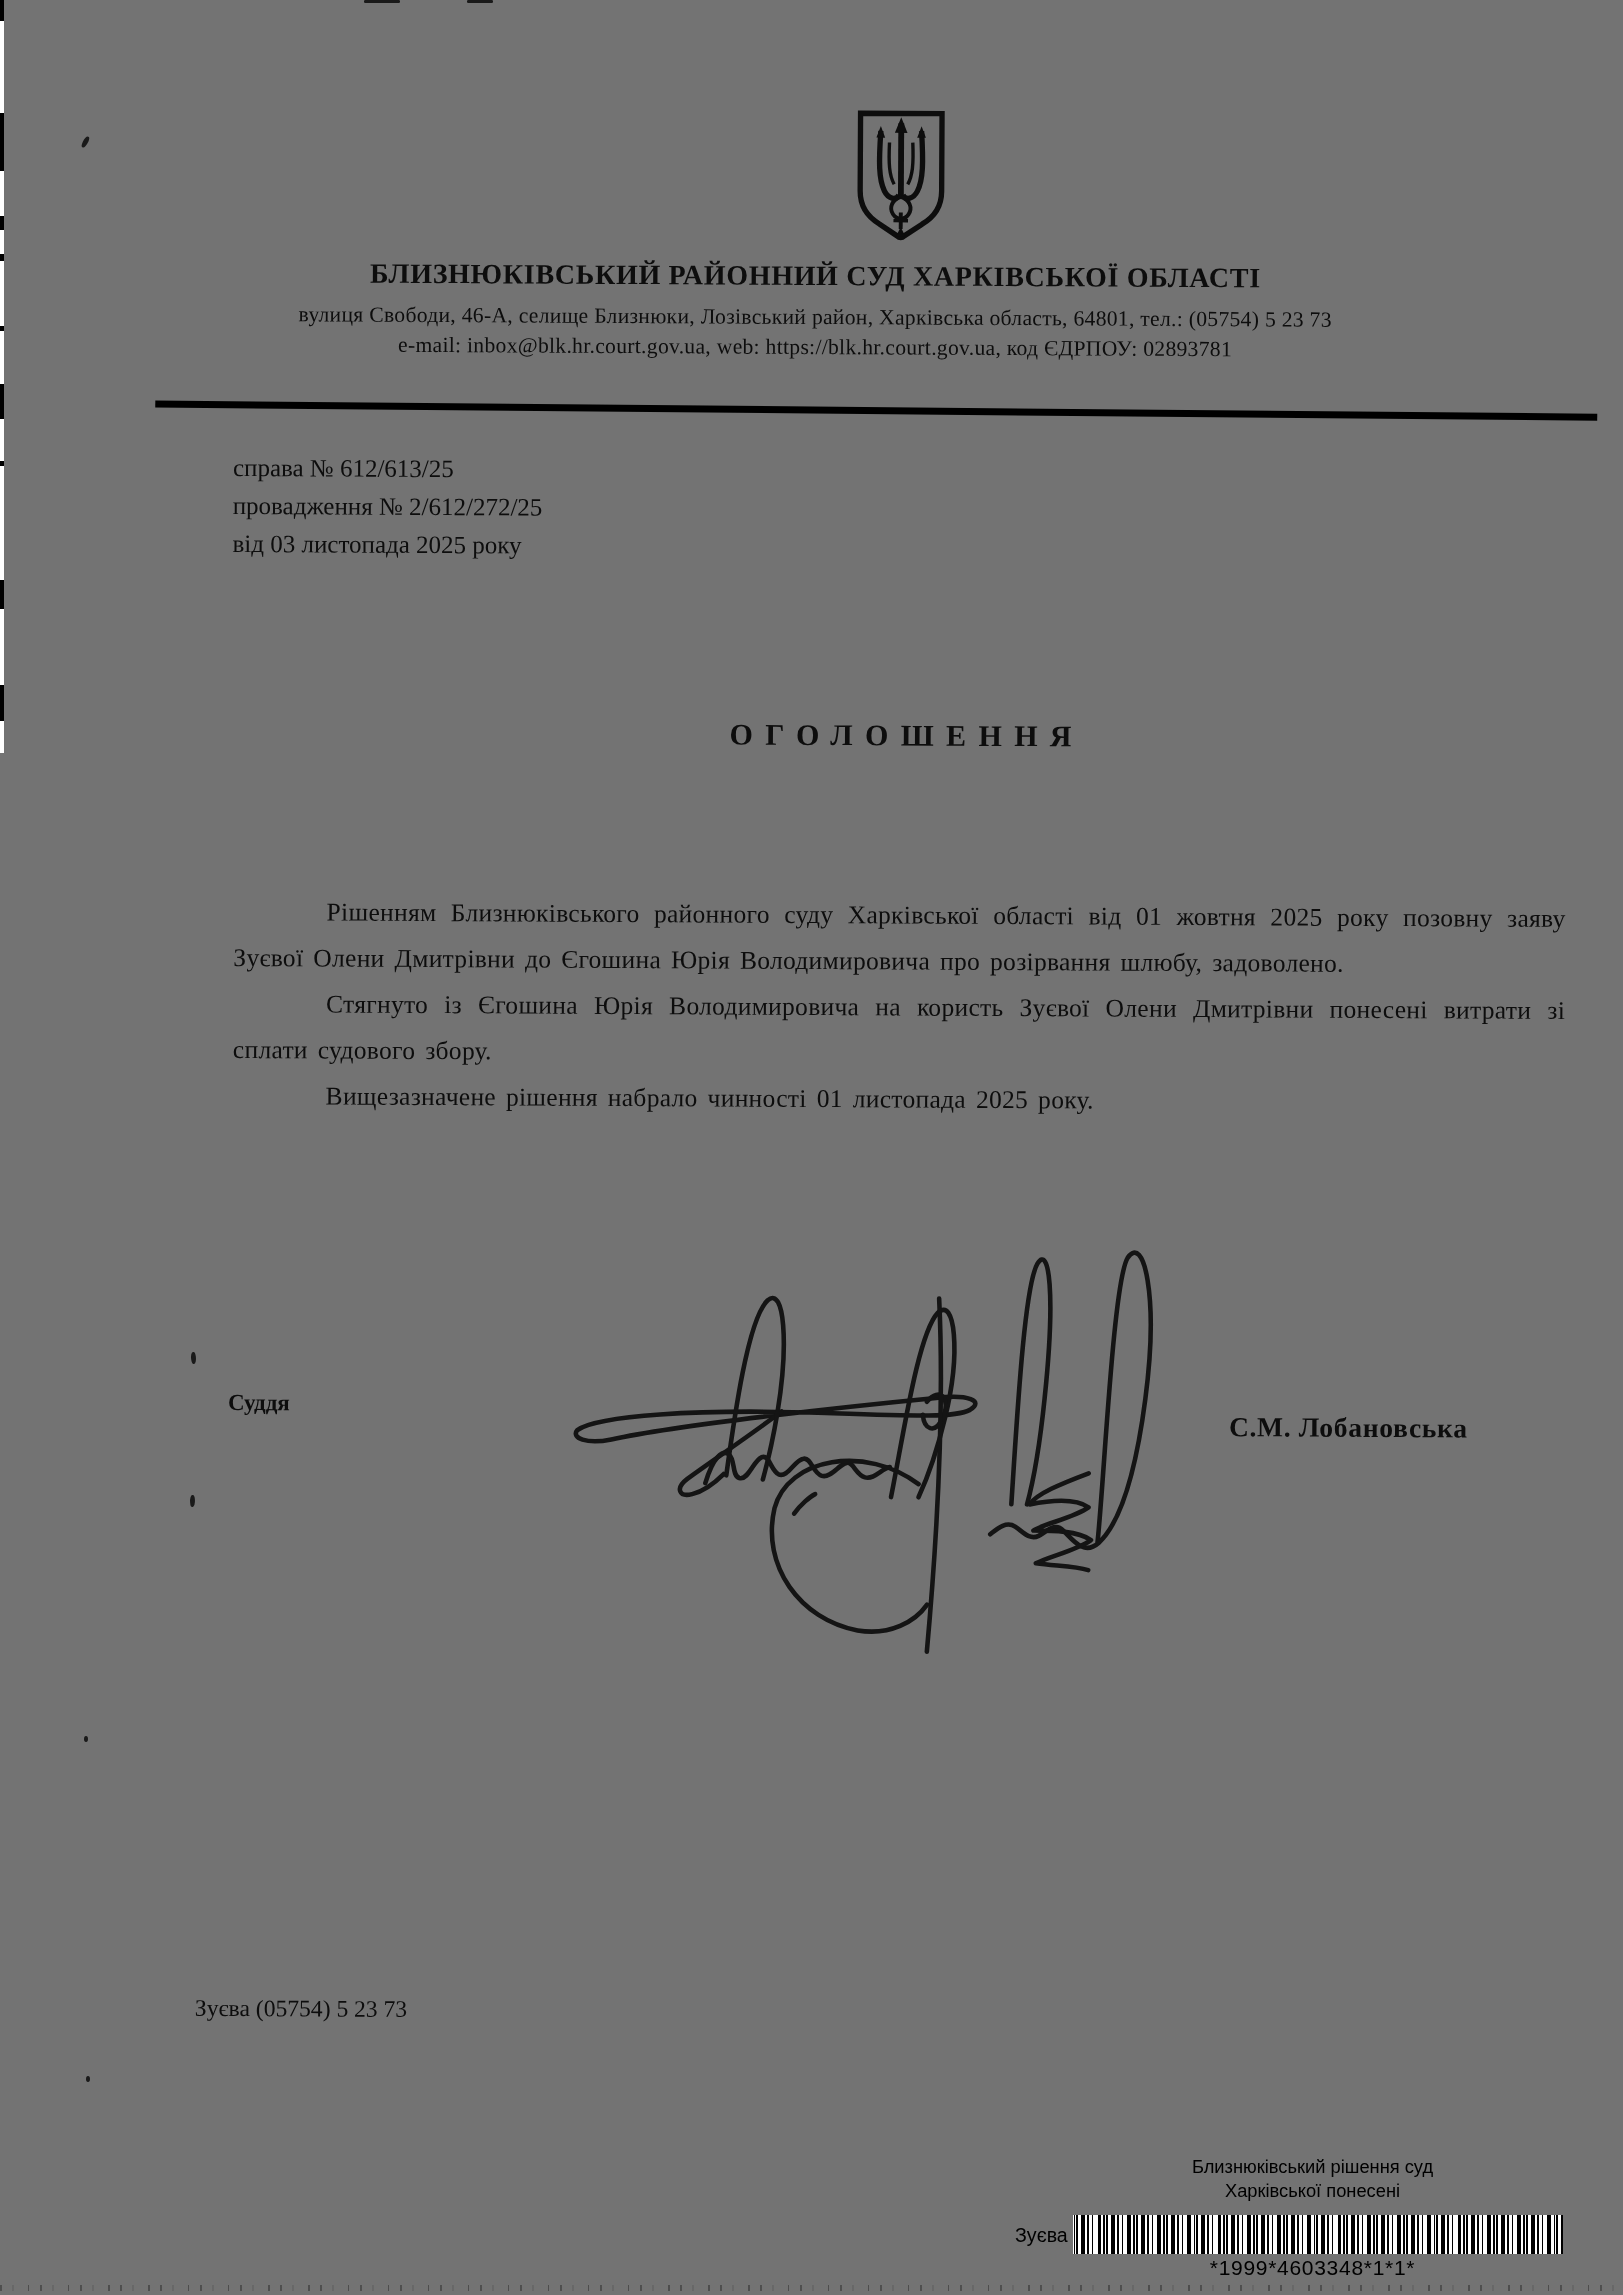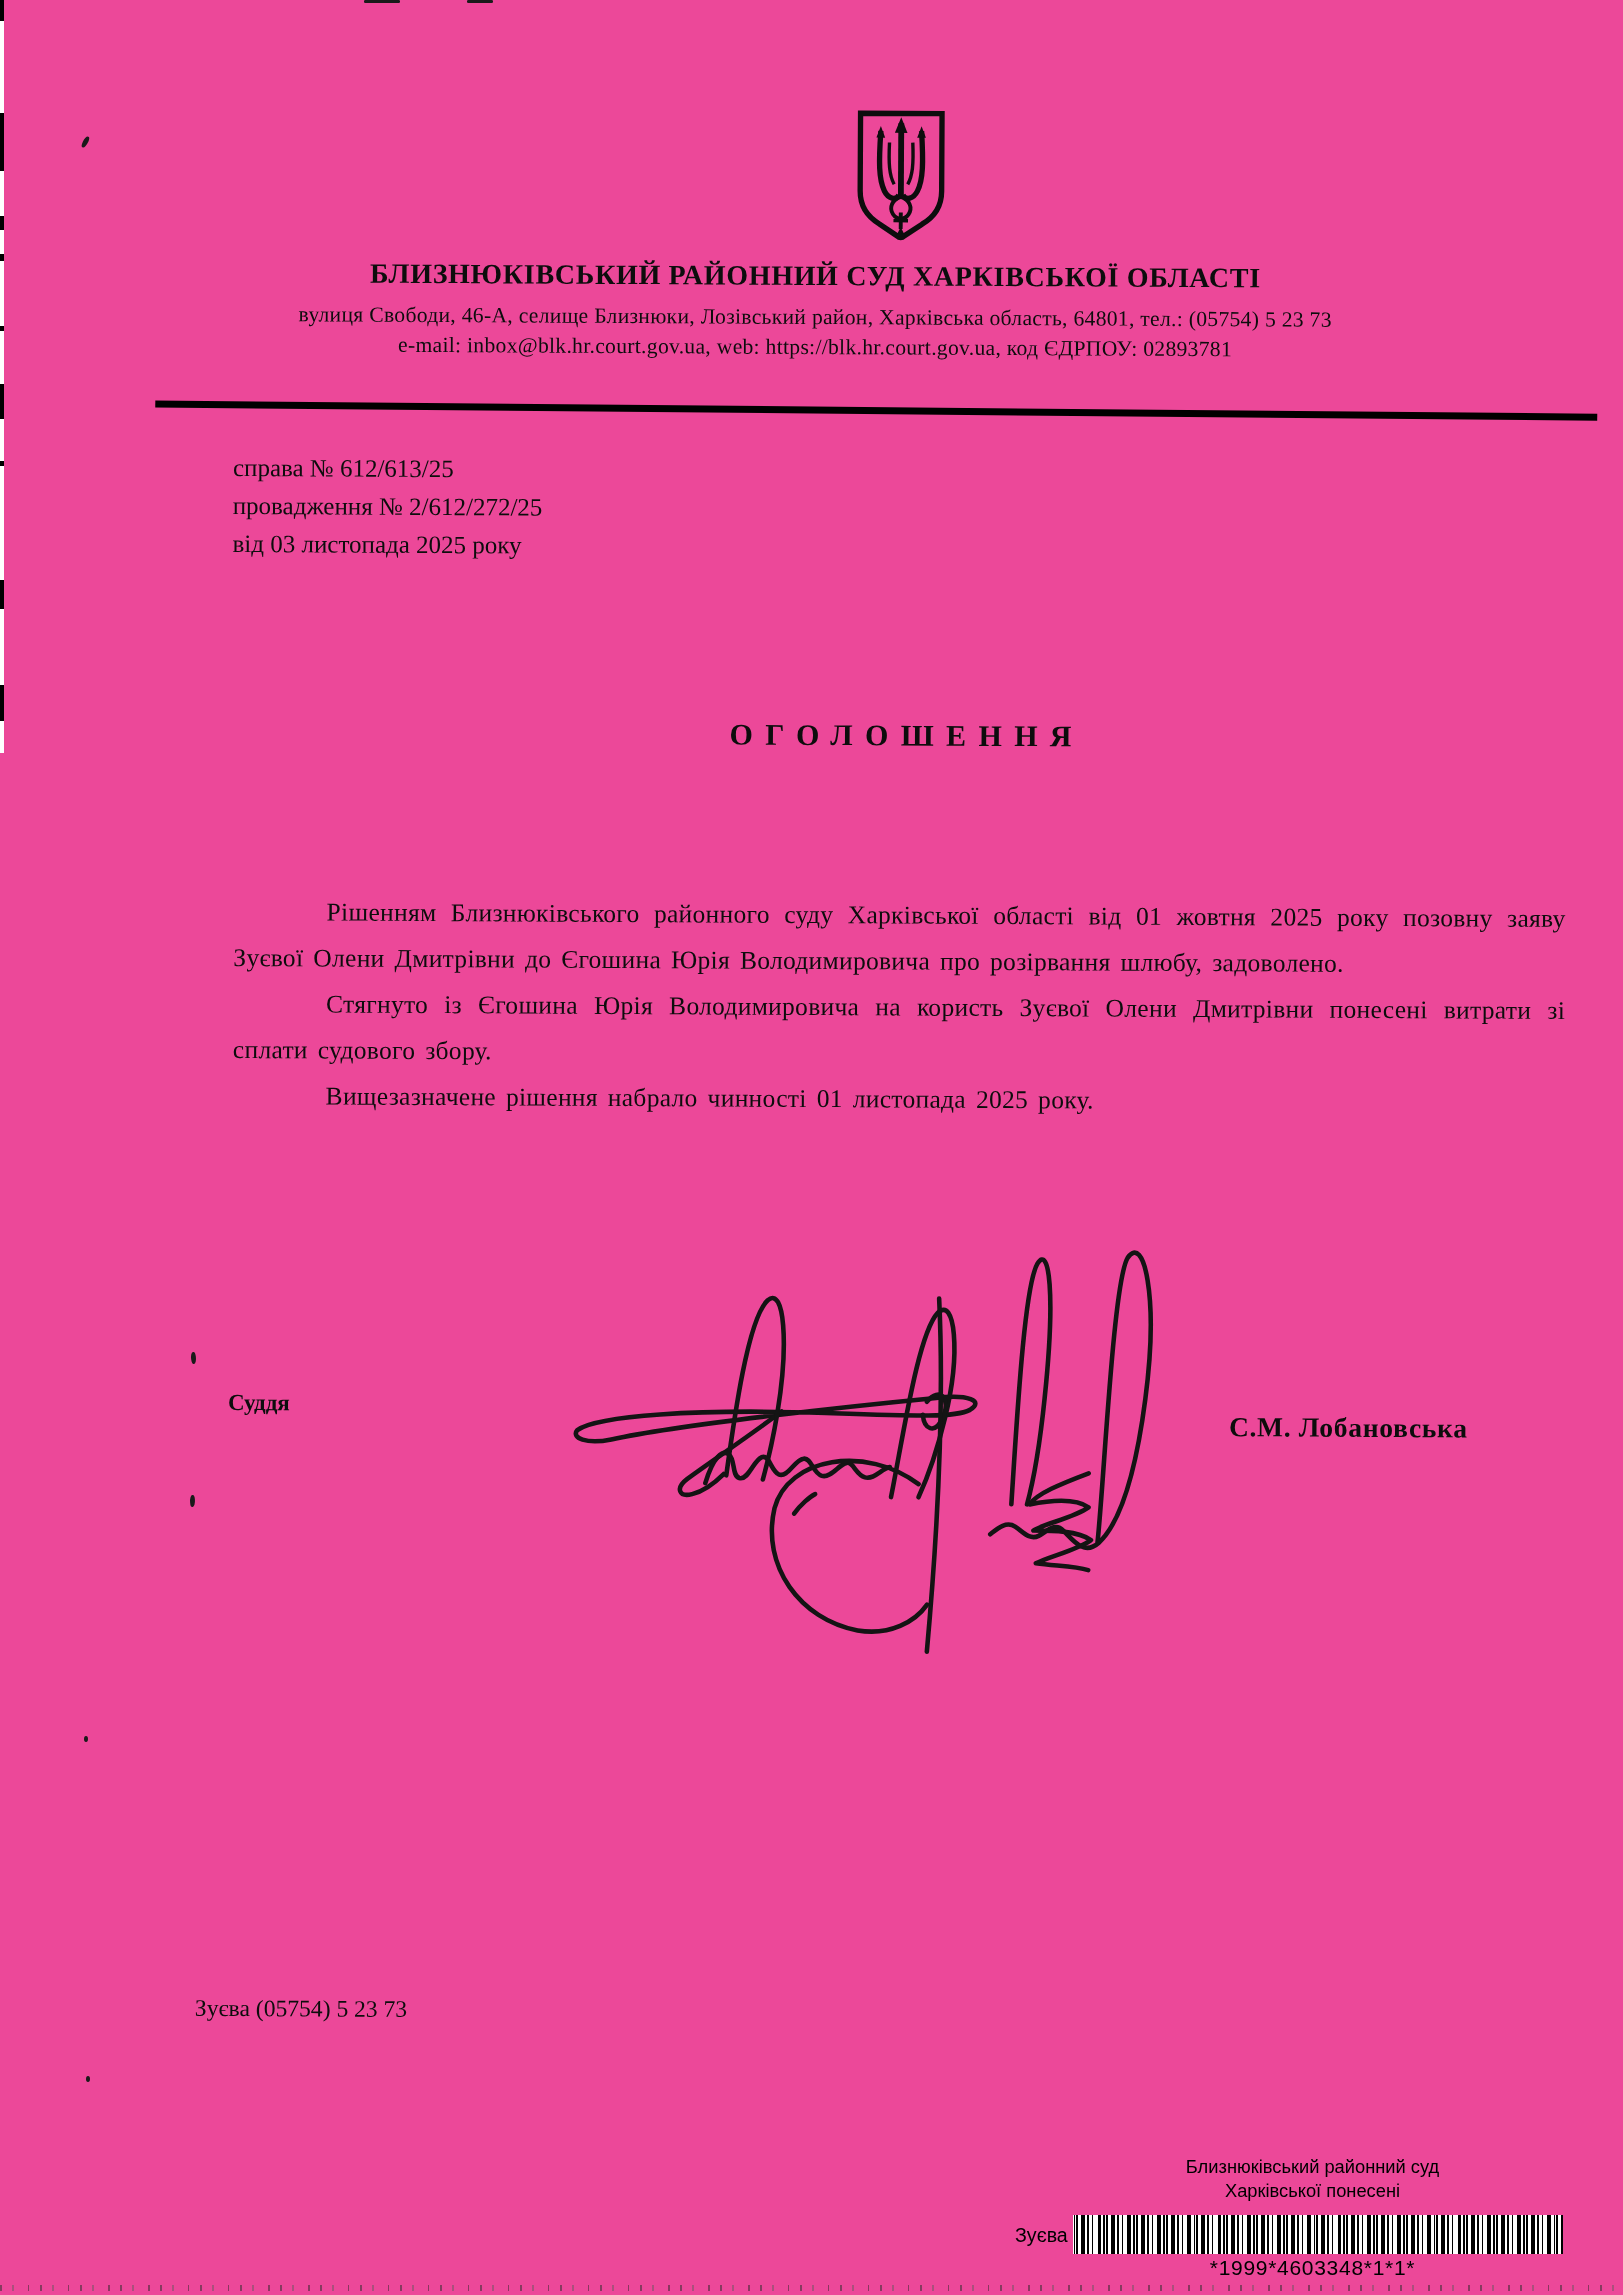--- a/index.html
+++ b/index.html
@@ -1,20 +1,20 @@
 <!DOCTYPE html>
 <html style="font-size:10.5px"><head>
 <meta charset="utf-8">
 <style>
   html,body{margin:0;padding:0;background:#888;}
   .page{
     position:relative;
     width:1623px;height:2295px;
     margin:0 auto;
-    background:#ec4899;
+    background:#737373;
     overflow:hidden;
     font-family:"Liberation Serif", serif;
     color:#0d0d0d;
   }
   .tilt{position:absolute;inset:0;transform:rotate(0.30deg);transform-origin:236px 458px;}
 
   
   .edge-strip{
     position:absolute;left:0;top:0;width:3.9px;height:753px;
     background:linear-gradient(180deg,
@@ -179,20 +179,20 @@
         <path d="M372,478 C382,464 396,452 404,448"></path>
       </svg>
     </div>
 
     <div class="judge-name">С.М. Лобановська</div>
 
     <div class="clerk-phone">Зуєва (05754) 5 23 73</div>
 
   </div>
 
-  <div class="stamp stamp-line1">Близнюківський районний суд</div>
+  <div class="stamp stamp-line1">Близнюківський рішення суд</div>
   <div class="stamp stamp-line2">Харківської понесені</div>
   <div class="stamp clerk-name">Зуєва</div>
   <div class="barcode"></div>
   <div class="stamp barcode-value">*1999*4603348*1*1*</div>
 
 </div>
 
 
 </body></html>

